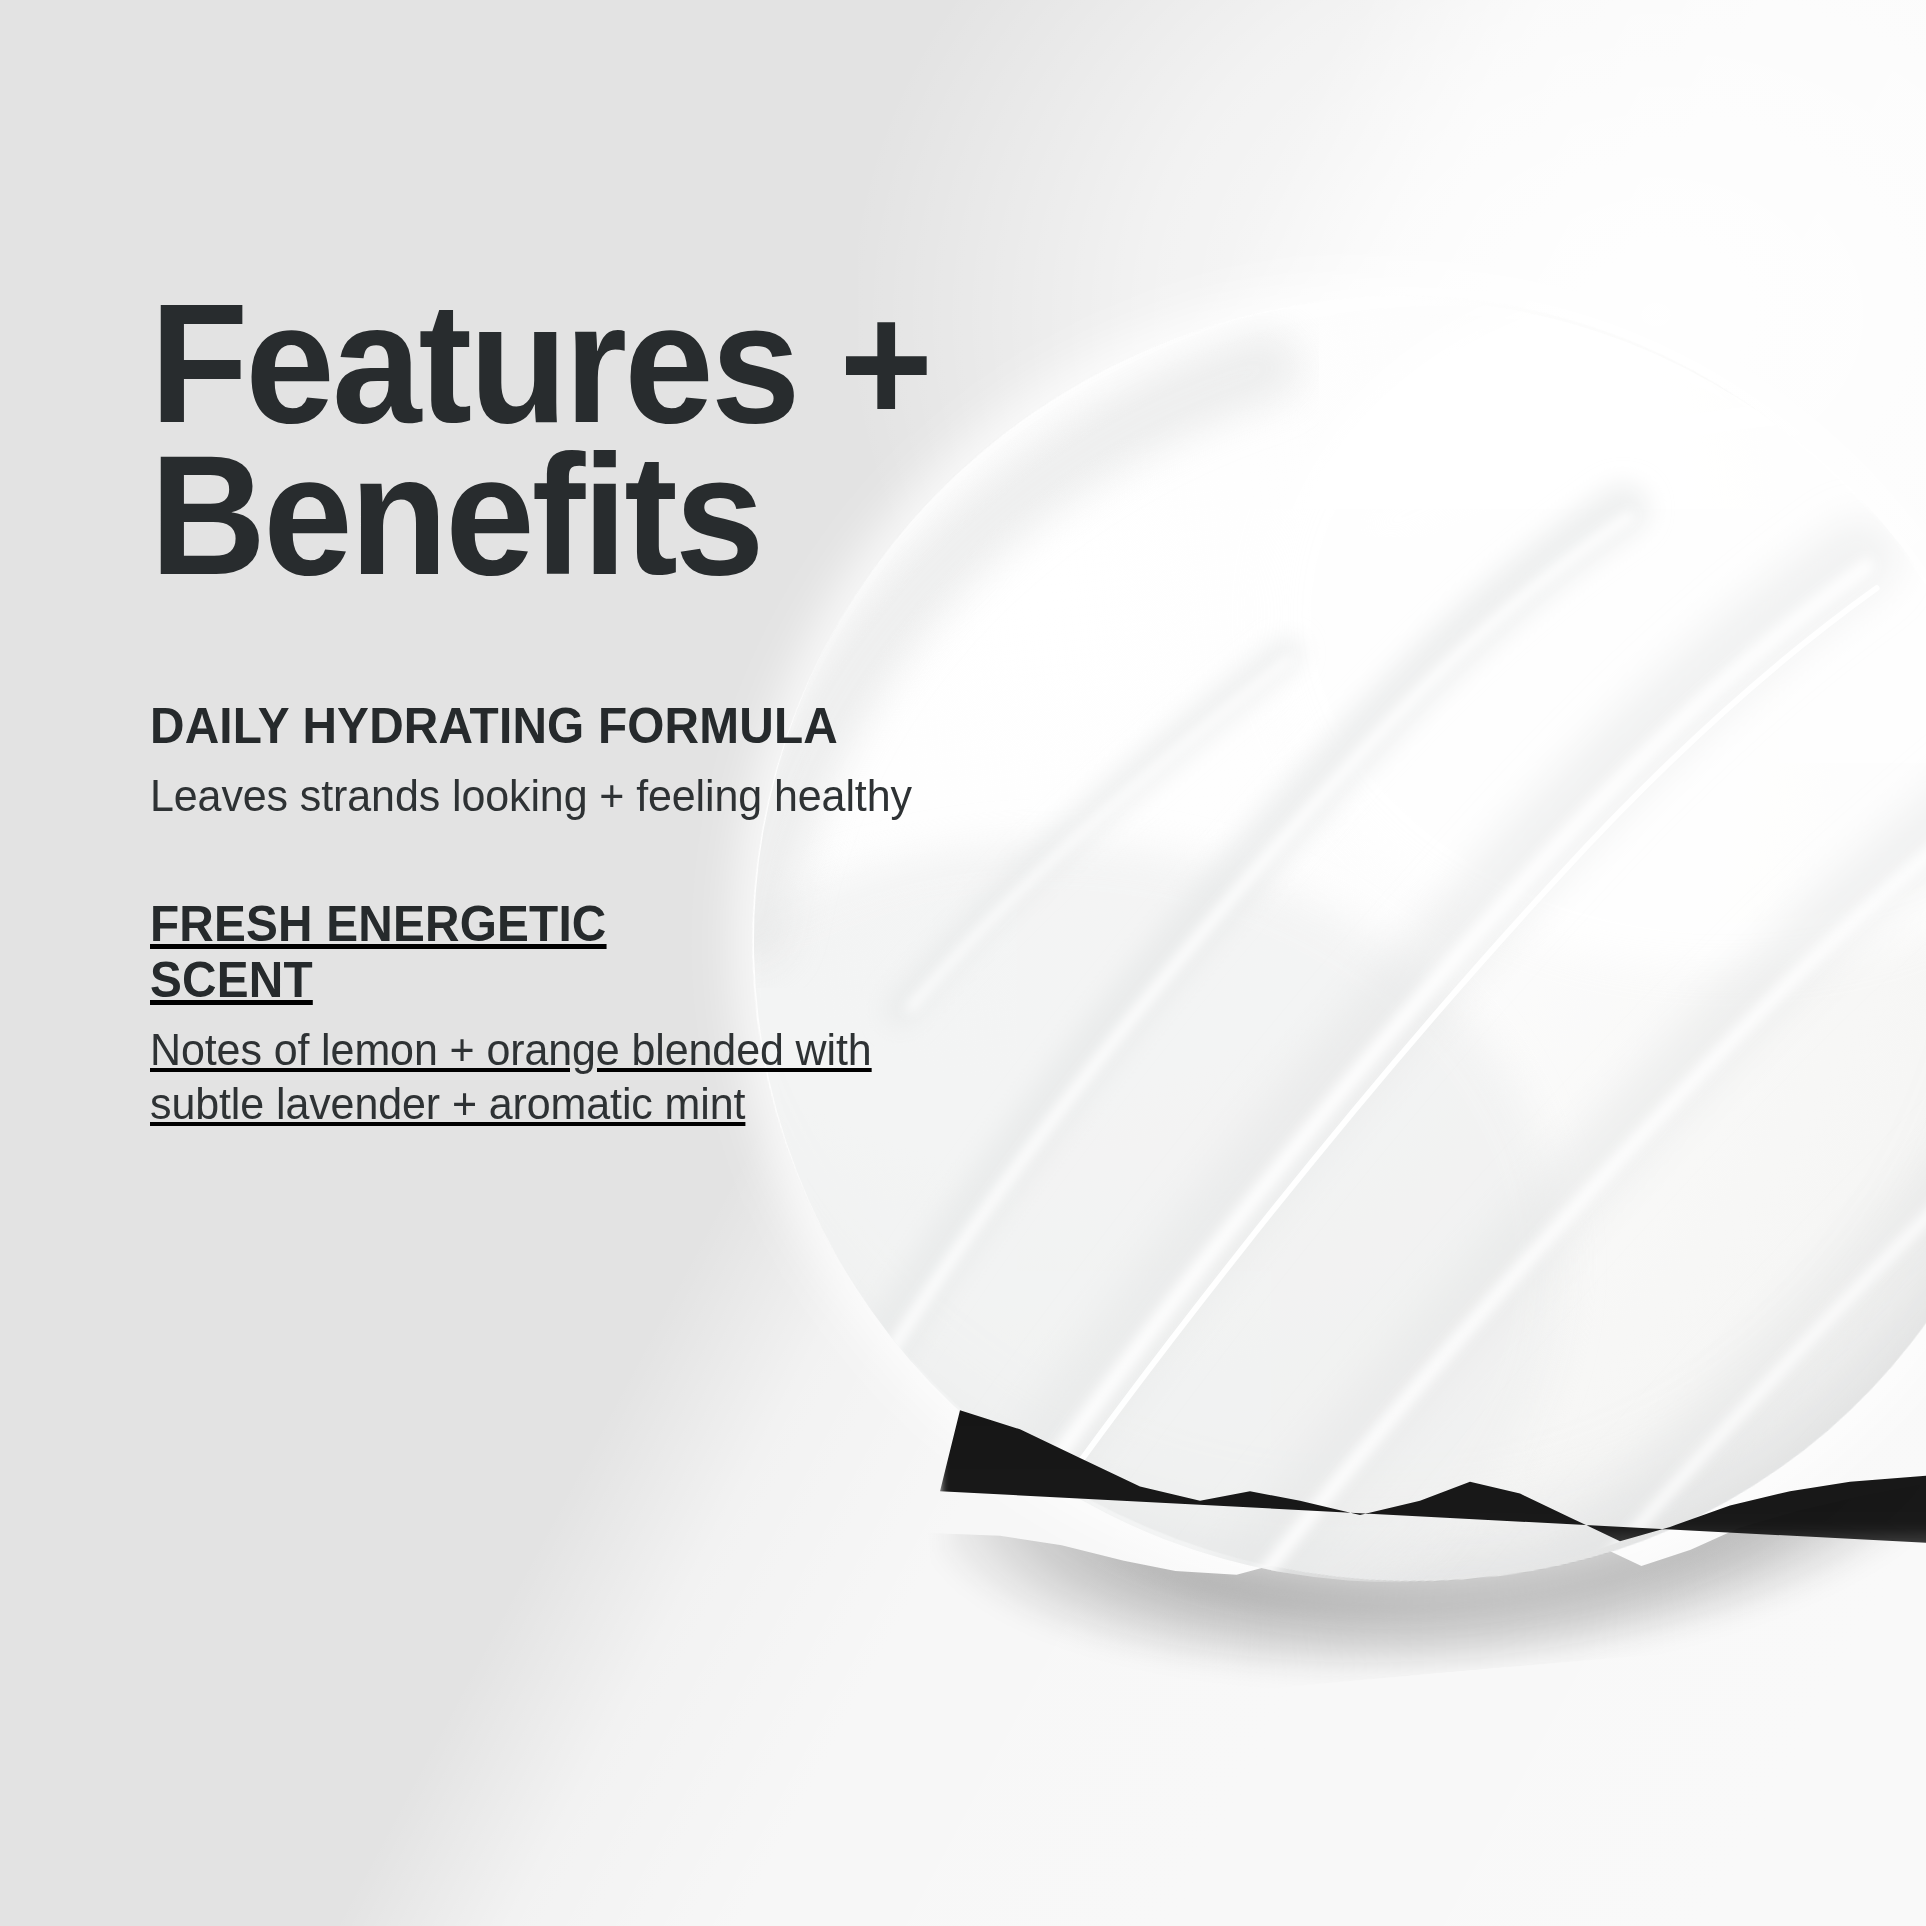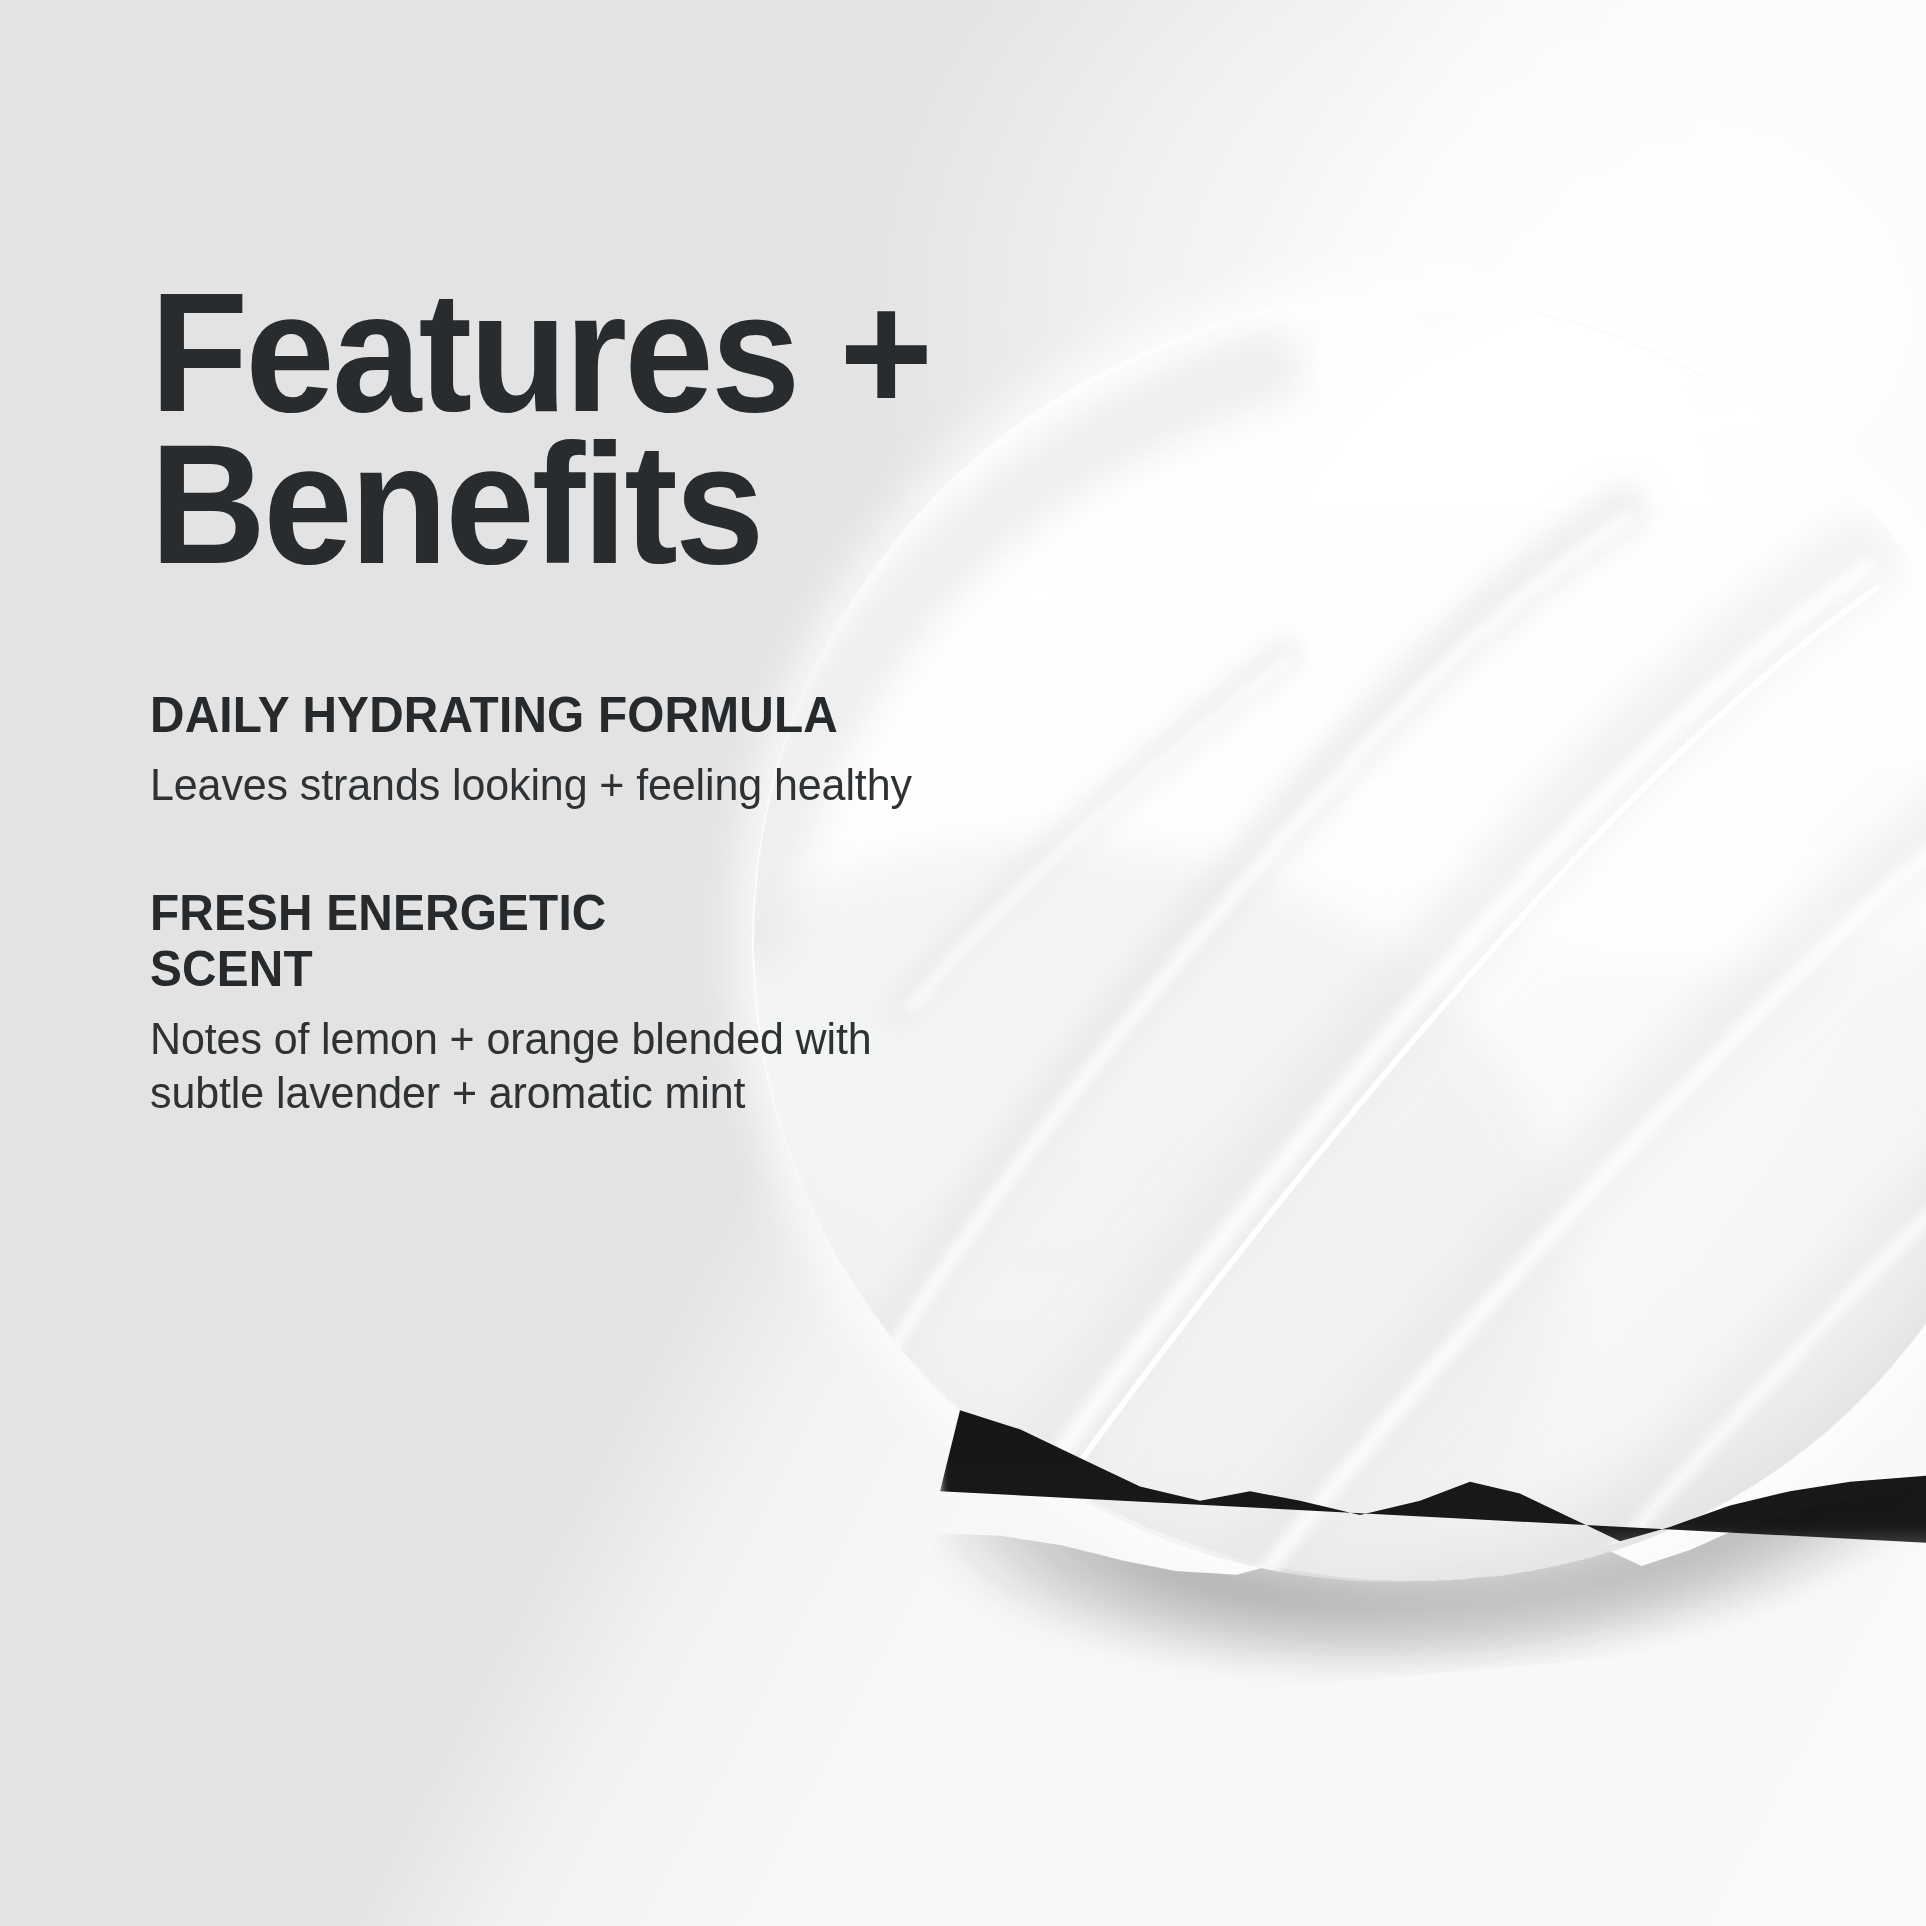--- a/index.html
+++ b/index.html
@@ -121,42 +121,42 @@
                        85% 40%, 91% 36%, 100% 33%,
                        100% 62%, 0% 40%);
     filter: blur(4px);
     opacity: .96;
   }
 
   
   .text-col {
     position: absolute;
     left: 150px;
-    top: 1px;
+    top: 12px;
     width: 950px;
   }
 
   .headline {
     margin: 0;
     padding-top: 275px;
     color: #282c2e;
     font-size: 171px;
     line-height: 0.89;
     font-weight: 700;
     letter-spacing: -3px;
     transform: scaleX(0.94);
     transform-origin: left top;
     white-space: pre-line;
   }
 
   .features {
     margin-top: 107px;
   }
   .feature-block { margin-bottom: 59px; }
-  .feature-block:last-child { margin-bottom: 0; }
+  .feature-block:last-child { margin-bottom: 0; text-decoration: underline; }
 
   .f-title {
     margin: 0 0 14px 0;
     color: #262a2c;
     font-size: 50px;
     line-height: 1.13;
     font-weight: 700;
     letter-spacing: 0.2px;
     transform: scaleX(0.955);
     transform-origin: left top;

